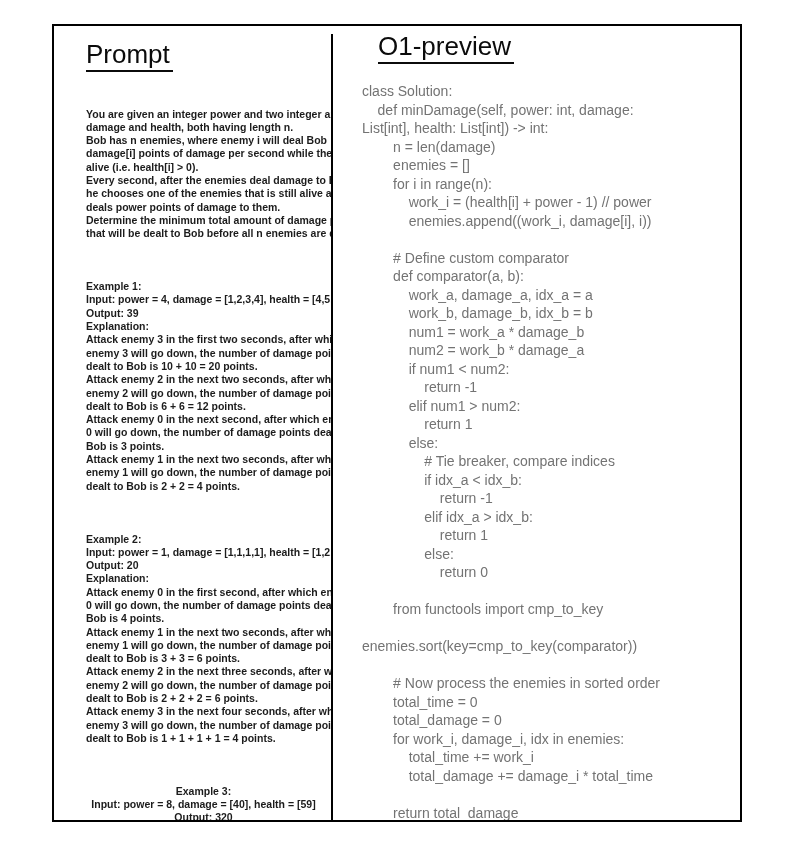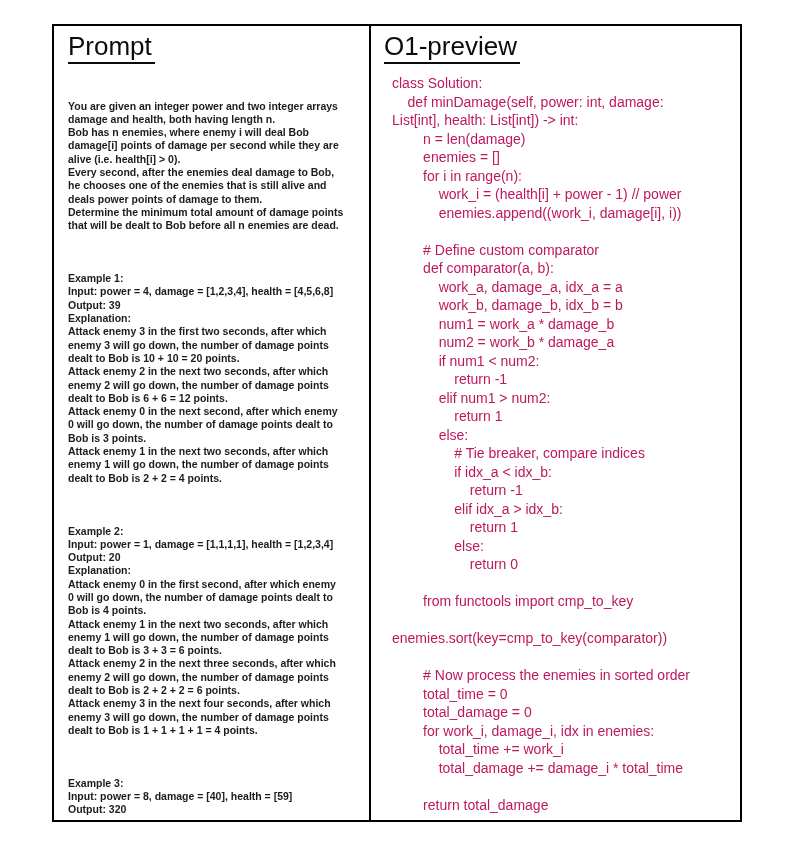--- a/index.html
+++ b/index.html
@@ -20,59 +20,60 @@
     display: flex;
     background: #ffffff;
   }
   .panel {
     box-sizing: border-box;
     overflow: hidden;
     display: flex;
     flex-direction: column;
   }
   .panel.left {
-    width: 317px;
+    width: 279px;
     border-right: 2px solid #000000;
-    padding: 6px 10px 8px 14px;
+    padding: 6px 10px 8px 32px;
+    margin-top: 8px;
   }
   .panel.right {
     flex: 1;
     padding: 6px 8px 8px 13px;
   }
   .panel-title {
     font-size: 26px;
     line-height: 28px;
     font-weight: 400;
     color: #0b0b0b;
     display: inline-block;
     align-self: flex-start;
     border-bottom: 2px solid #0b0b0b;
     padding: 0 3px 2px 0;
     margin: 0;
     white-space: pre;
   }
   .panel.left .panel-title { margin-bottom: 9px; }
-  .panel.right .panel-title { margin-bottom: 2px; }
+  .panel.right .panel-title { margin-bottom: 2px; margin-left: 32px; }
   .prompt-body {
     font-size: 10.5px;
     line-height: 13.3px;
     color: #1c1c1c;
     white-space: pre;
   }
   .prompt-body .para {
     margin: 0 0 13px 0;
     font-weight: bold;
   }
-  .prompt-body .para:last-child { margin-bottom: 0; }
+  .prompt-body .para:last-child { margin-bottom: 0; text-align: center; }
   .code-block {
     font-size: 14px;
     line-height: 18.5px;
-    color: #be185d;
+    color: #737373;
     white-space: pre;
-    margin: 8px;
+    margin: 16px;
     font-family: "Liberation Sans", "DejaVu Sans", sans-serif;
   }
 </style>
 </head>
 <body>
 
 <div class="figure">
 
   <div class="panel left">
     <span class="panel-title">Prompt</span>

